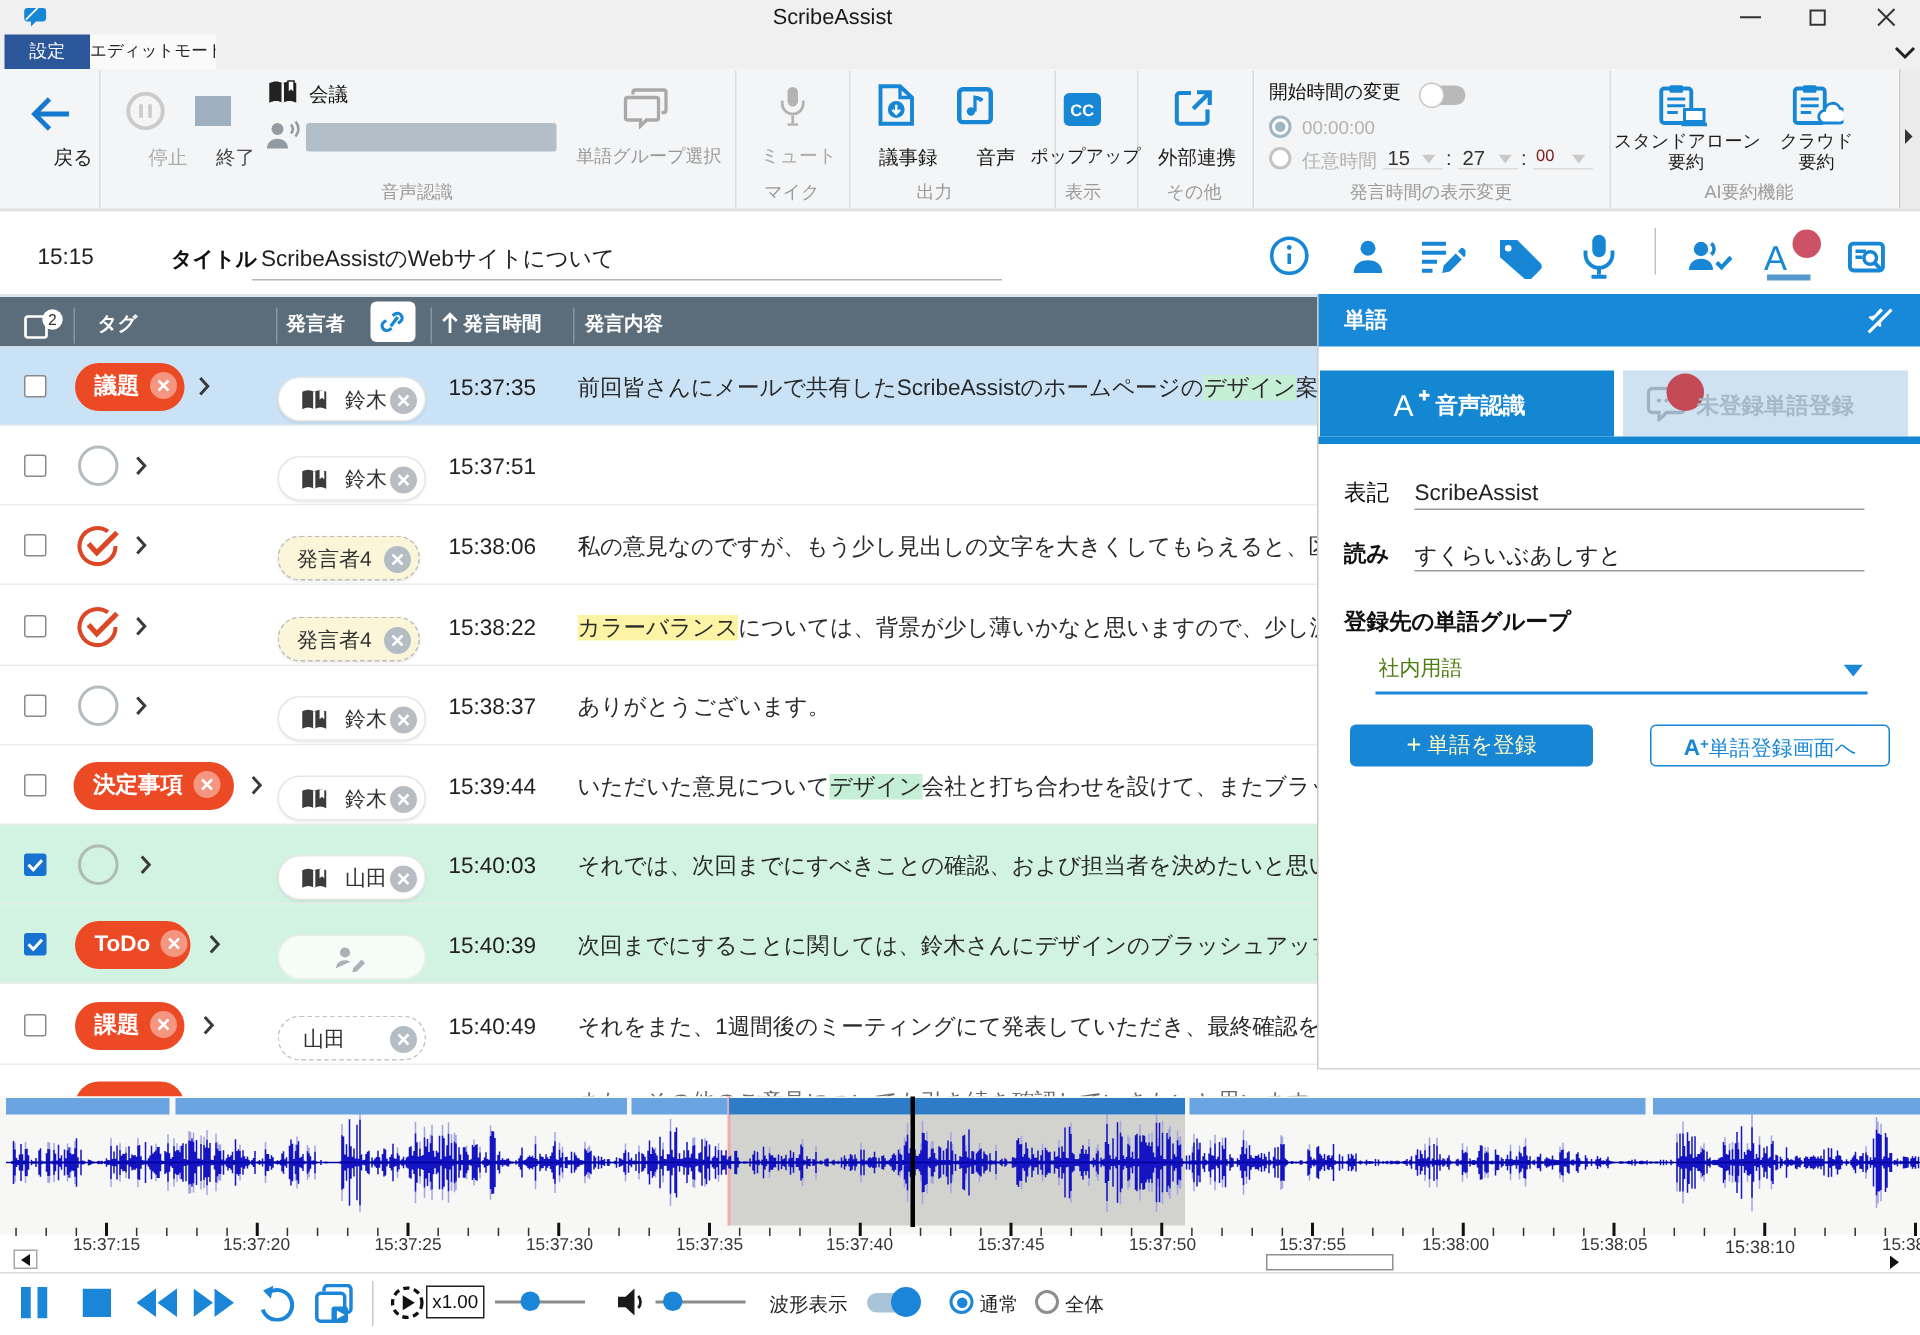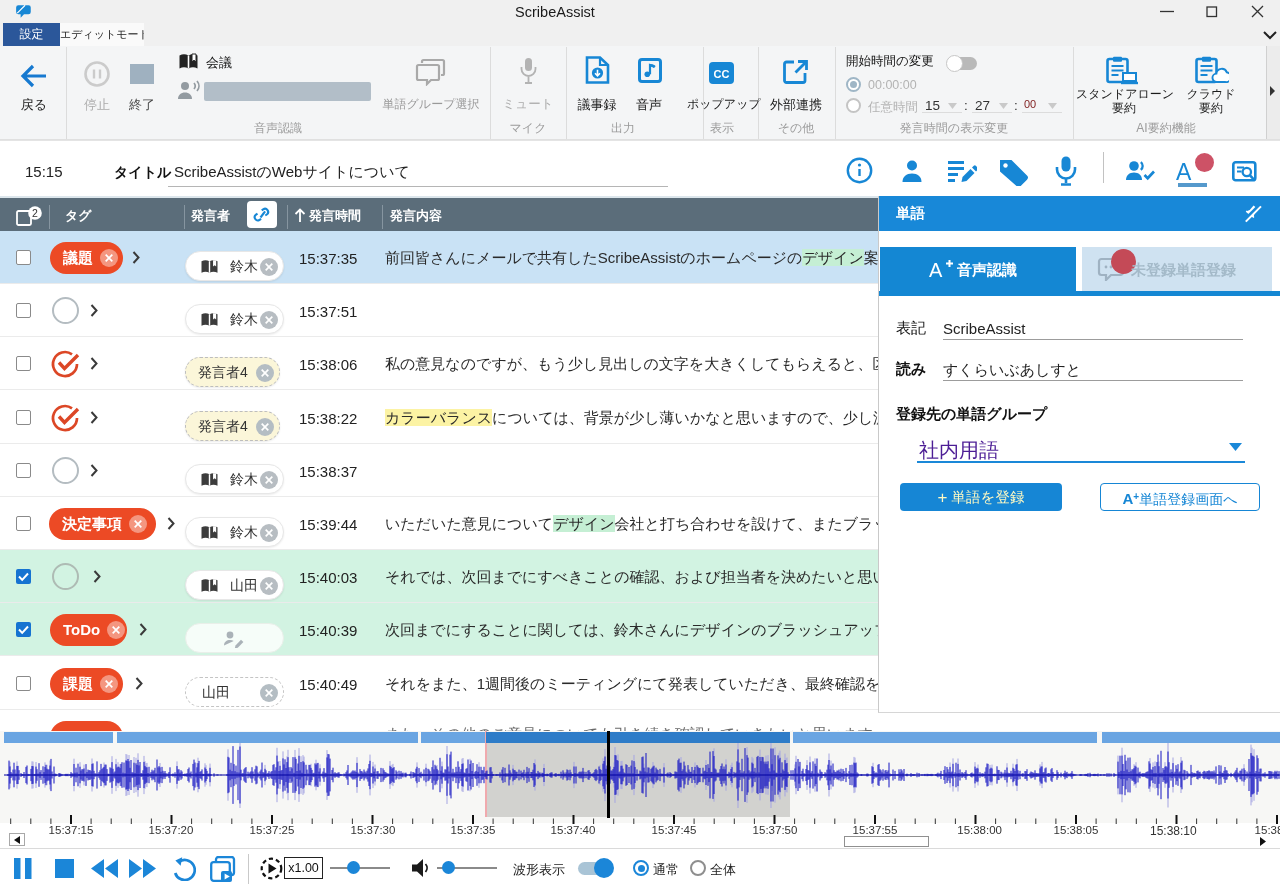--- a/index.html
+++ b/index.html
@@ -8,21 +8,21 @@
 
 #titlebar{left:0;top:0;width:1280px;height:23px;background:#f0f0f0}
 #apptitle{left:0;top:4px;width:1110px;text-align:center;font-size:14.5px;color:#1a1a1a}
 
 #tabrow{left:0;top:23px;width:1280px;height:23px;background:#f0f0f0}
 .tab{top:0;height:23px;font-size:12px;text-align:center;line-height:23px;white-space:nowrap;overflow:hidden}
 
 #toolbar{left:0;top:46px;width:1280px;height:94px;background:#f4f5f6;border-bottom:1px solid #e0e0e0}
 .tdiv{top:1px;width:1px;height:92px;background:#dcdcdc}
 .tlabel{font-size:12px;color:#9b9b9b;text-align:center;top:74px;white-space:nowrap}
-.tbtxt{font-size:13px;color:#1b1b1b;text-align:center;top:50px;white-space:nowrap}
+.tbtxt{font-size:13px;color:#1b1b1b;text-align:right;top:50px;white-space:nowrap}
 .tbtxt2{font-size:12px;color:#1b1b1b;text-align:center;white-space:nowrap}
 
 #titlerow{left:0;top:140px;width:1280px;height:56px;background:#fff;border-top:1px solid #e4e4e4}
 
 #thead{left:0;top:196px;width:878px;height:35px;background:#5b6d7a;color:#fff;border-top:2px solid #dce6ec}
 .hdiv{top:7px;width:1px;height:24px;background:#8695a0}
 .hlbl{top:9px;font-size:13px;font-weight:bold;color:#fff}
 #rows{left:0;top:231px;width:878px;height:500px;background:#fff;overflow:hidden}
 .row{position:absolute;left:0;width:878px;height:53px;border-bottom:1px solid #ebebeb;background:#fff}
 .cb{position:absolute;left:16px;top:19px;width:15px;height:15px;border:1px solid #8a8a8a;border-radius:2px;background:#fff}
@@ -385,20 +385,21 @@
           <path d="M14.5 1.5v7l1.8-1.6 1.7 1.6v-7z" fill="#fff"></path>
         </svg>
         <span style="position:absolute;left:44px;top:6px;font-size:14px;color:#333">鈴木</span>
         <span class="spkx">
           <svg class="xmark" viewBox="0 0 19 19">
             <path d="M6 6l7 7M13 6l-7 7" stroke="#fff" stroke-width="1.8"></path>
           </svg>
         </span>
       </div>
   <div class="time">15:38:37</div>
+  <div class="content">ありがとうございます。</div>
 </div>
 
 <div class="row" style="top:266px">
   <div class="cb"></div>
   <div class="pill" style="left:49px;width:107px">決定事項<span class="pillx"><svg class="xmark" viewBox="0 0 19 19">
             <path d="M6 6l7 7M13 6l-7 7" stroke="#fff" stroke-width="1.8"></path>
           </svg></span></div>
   <svg class="chev" style="left:167px" viewBox="0 0 8 13">
         <path d="M1.5 1l5 5.5-5 5.5" stroke="#3a3a3a" stroke-width="2" fill="none"></path>
       </svg>
@@ -525,21 +526,21 @@
   <div class="abs" style="left:252px;top:65px;font-size:15px;font-weight:bold;color:#a4bac9">未登録単語登録</div>
   <div class="abs" style="left:0;top:95px;width:402px;height:5px;background:#1487d3"></div>
 
   <div class="abs" style="left:17px;top:123px;font-size:15px;font-weight:normal;color:#111">表記</div>
   <div class="abs" style="left:64px;top:124px;font-size:15px;color:#222">ScribeAssist</div>
   <div class="abs" style="left:64px;top:143px;width:300px;height:1px;background:#9c9c9c"></div>
   <div class="abs" style="left:17px;top:164px;font-size:15px;font-weight:bold;color:#111">読み</div>
   <div class="abs" style="left:64px;top:165px;font-size:15px;color:#222">すくらいぶあしすと</div>
   <div class="abs" style="left:64px;top:184px;width:300px;height:1px;background:#9c9c9c"></div>
   <div class="abs" style="left:17px;top:209px;font-size:15px;font-weight:bold;color:#111">登録先の単語グループ</div>
-  <div class="abs" style="left:40px;top:241px;font-size:20px;color:#4c1d95">社内用語</div>
+  <div class="abs" style="left:40px;top:241px;font-size:14px;color:#4d7c0f">社内用語</div>
   <svg class="abs" style="left:350px;top:247px" width="13" height="8" viewBox="0 0 13 8">
       <path d="M0 0h13L6.5 8z" fill="#1a88d8"></path>
     </svg>
   <div class="abs" style="left:38px;top:265px;width:328px;height:2px;background:#1a88d8"></div>
 
   <div class="abs" style="left:21px;top:287px;width:162px;height:28px;background:#1686d5;border-radius:4px;color:#fef9c3;font-size:14.5px;text-align:center;line-height:28px"><span style="font-size:17px;vertical-align:-1px">+</span>  単語を登録</div>
   <div class="abs" style="left:221px;top:287px;width:160px;height:28px;background:#fff;border:1.5px solid #1686d5;border-radius:4px;color:#1686d5;font-size:14px;text-align:center;line-height:26px"><b style="font-size:15px">A<span style="font-size:10px;vertical-align:4px">+</span></b>単語登録画面へ</div>
 </div>
 <div class="abs" id="wavezone">
     <div class="abs" style="left:0;top:92px;width:1280px;height:25px;background:#fff"></div>
@@ -627,21 +628,21 @@
   <div class="abs" id="axislabels" style="left:0;top:93px;height:14px;width:1280px;overflow:hidden">
       <div class="abs" style="left:44px;top:0;width:54px;text-align:center;font-size:11.5px;color:#333">15:37:15</div>
       <div class="abs" style="left:144px;top:0;width:54px;text-align:center;font-size:11.5px;color:#333">15:37:20</div>
       <div class="abs" style="left:245px;top:0;width:54px;text-align:center;font-size:11.5px;color:#333">15:37:25</div>
       <div class="abs" style="left:346px;top:0;width:54px;text-align:center;font-size:11.5px;color:#333">15:37:30</div>
       <div class="abs" style="left:446px;top:0;width:54px;text-align:center;font-size:11.5px;color:#333">15:37:35</div>
       <div class="abs" style="left:546px;top:0;width:54px;text-align:center;font-size:11.5px;color:#333">15:37:40</div>
       <div class="abs" style="left:647px;top:0;width:54px;text-align:center;font-size:11.5px;color:#333">15:37:45</div>
       <div class="abs" style="left:748px;top:0;width:54px;text-align:center;font-size:11.5px;color:#333">15:37:50</div>
       <div class="abs" style="left:848px;top:0;width:54px;text-align:center;font-size:11.5px;color:#333">15:37:55</div>
-      <div class="abs" style="left:948px;top:0;width:54px;text-align:right;font-size:11.5px;color:#333">15:38:00</div>
+      <div class="abs" style="left:948px;top:0;width:54px;text-align:left;font-size:11.5px;color:#333">15:38:00</div>
       <div class="abs" style="left:1049px;top:0;width:54px;text-align:center;font-size:11.5px;color:#333">15:38:05</div>
       <div class="abs" style="left:1150px;top:0;width:54px;text-align:left;font-size:12px;color:#333">15:38:10</div>
       <div class="abs" style="left:1250px;top:0;width:54px;text-align:center;font-size:11.5px;color:#333">15:38:15</div>
     </div>
   <div class="abs" style="left:9px;top:102px;width:16px;height:13px;background:#fff;border:1px solid #a8a8a8"></div>
   <svg class="abs" style="left:13px;top:105px" width="8" height="8" viewBox="0 0 8 8">
       <path d="M7 0L1 4l6 4z" fill="#111"></path>
     </svg>
   <div class="abs" style="left:844px;top:105px;width:85px;height:11px;background:#fff;border:1px solid #909090"></div>
   <svg class="abs" style="left:1259px;top:106px" width="8" height="9" viewBox="0 0 8 9">

